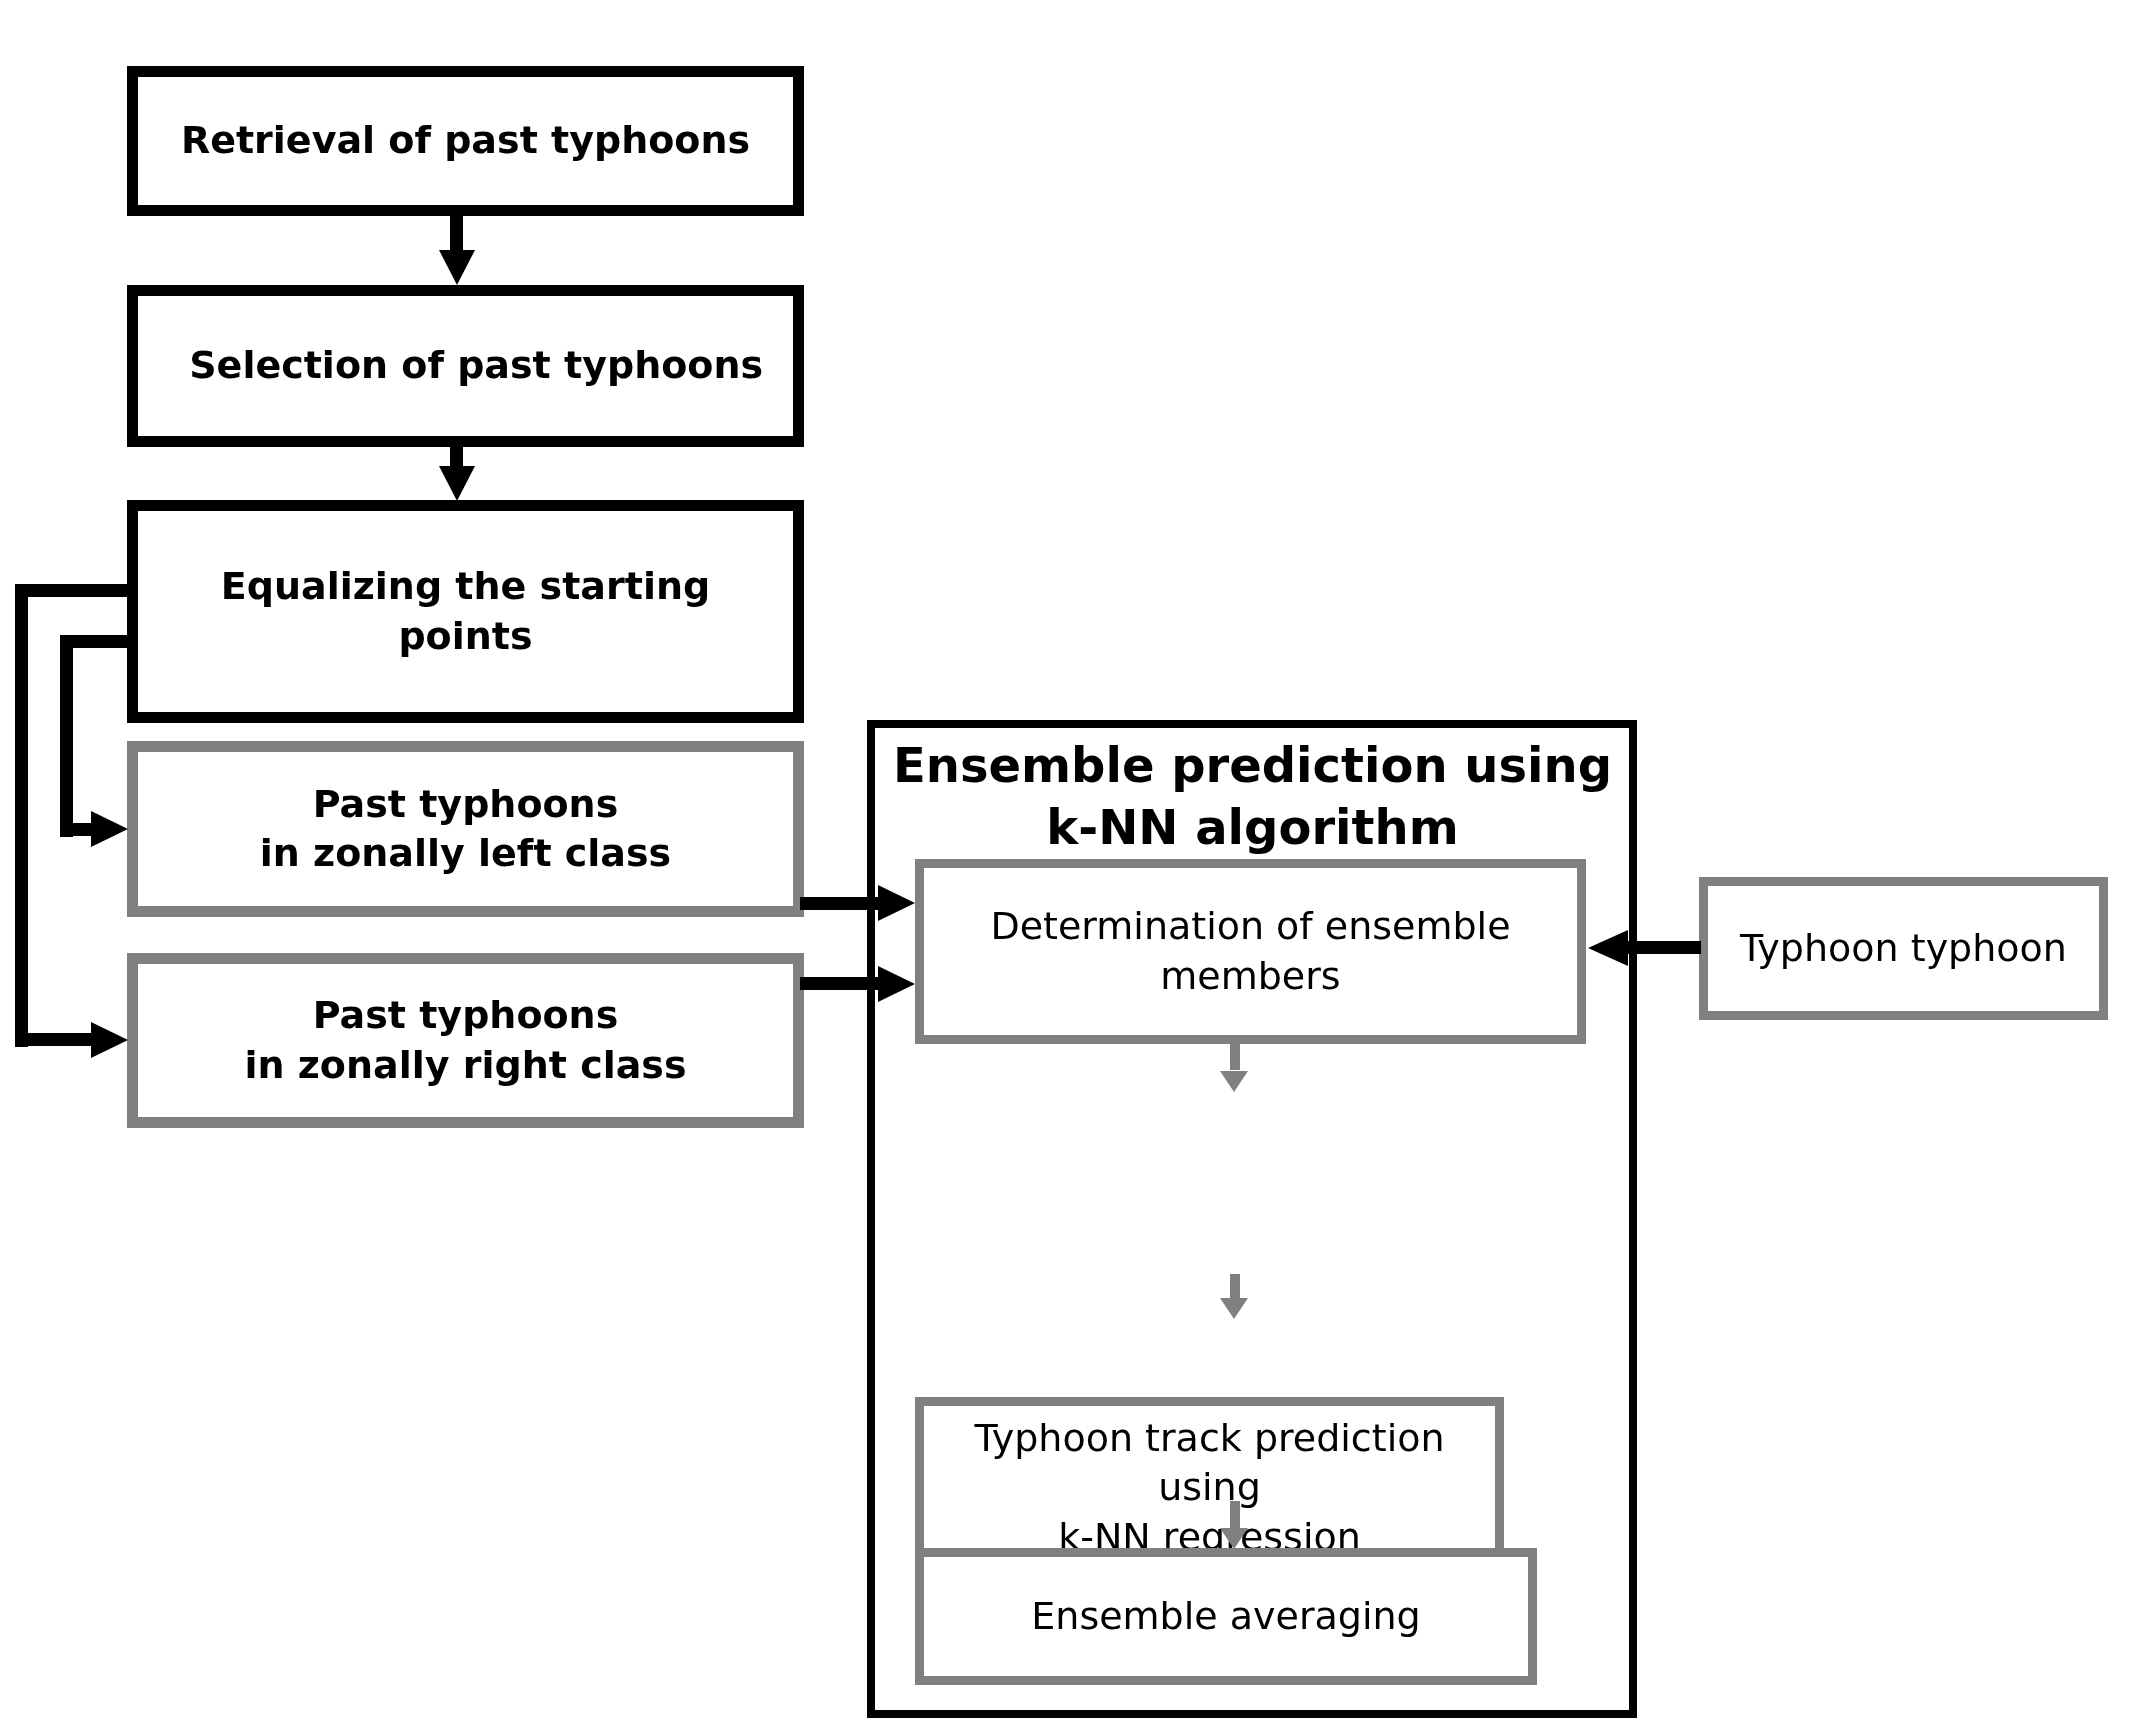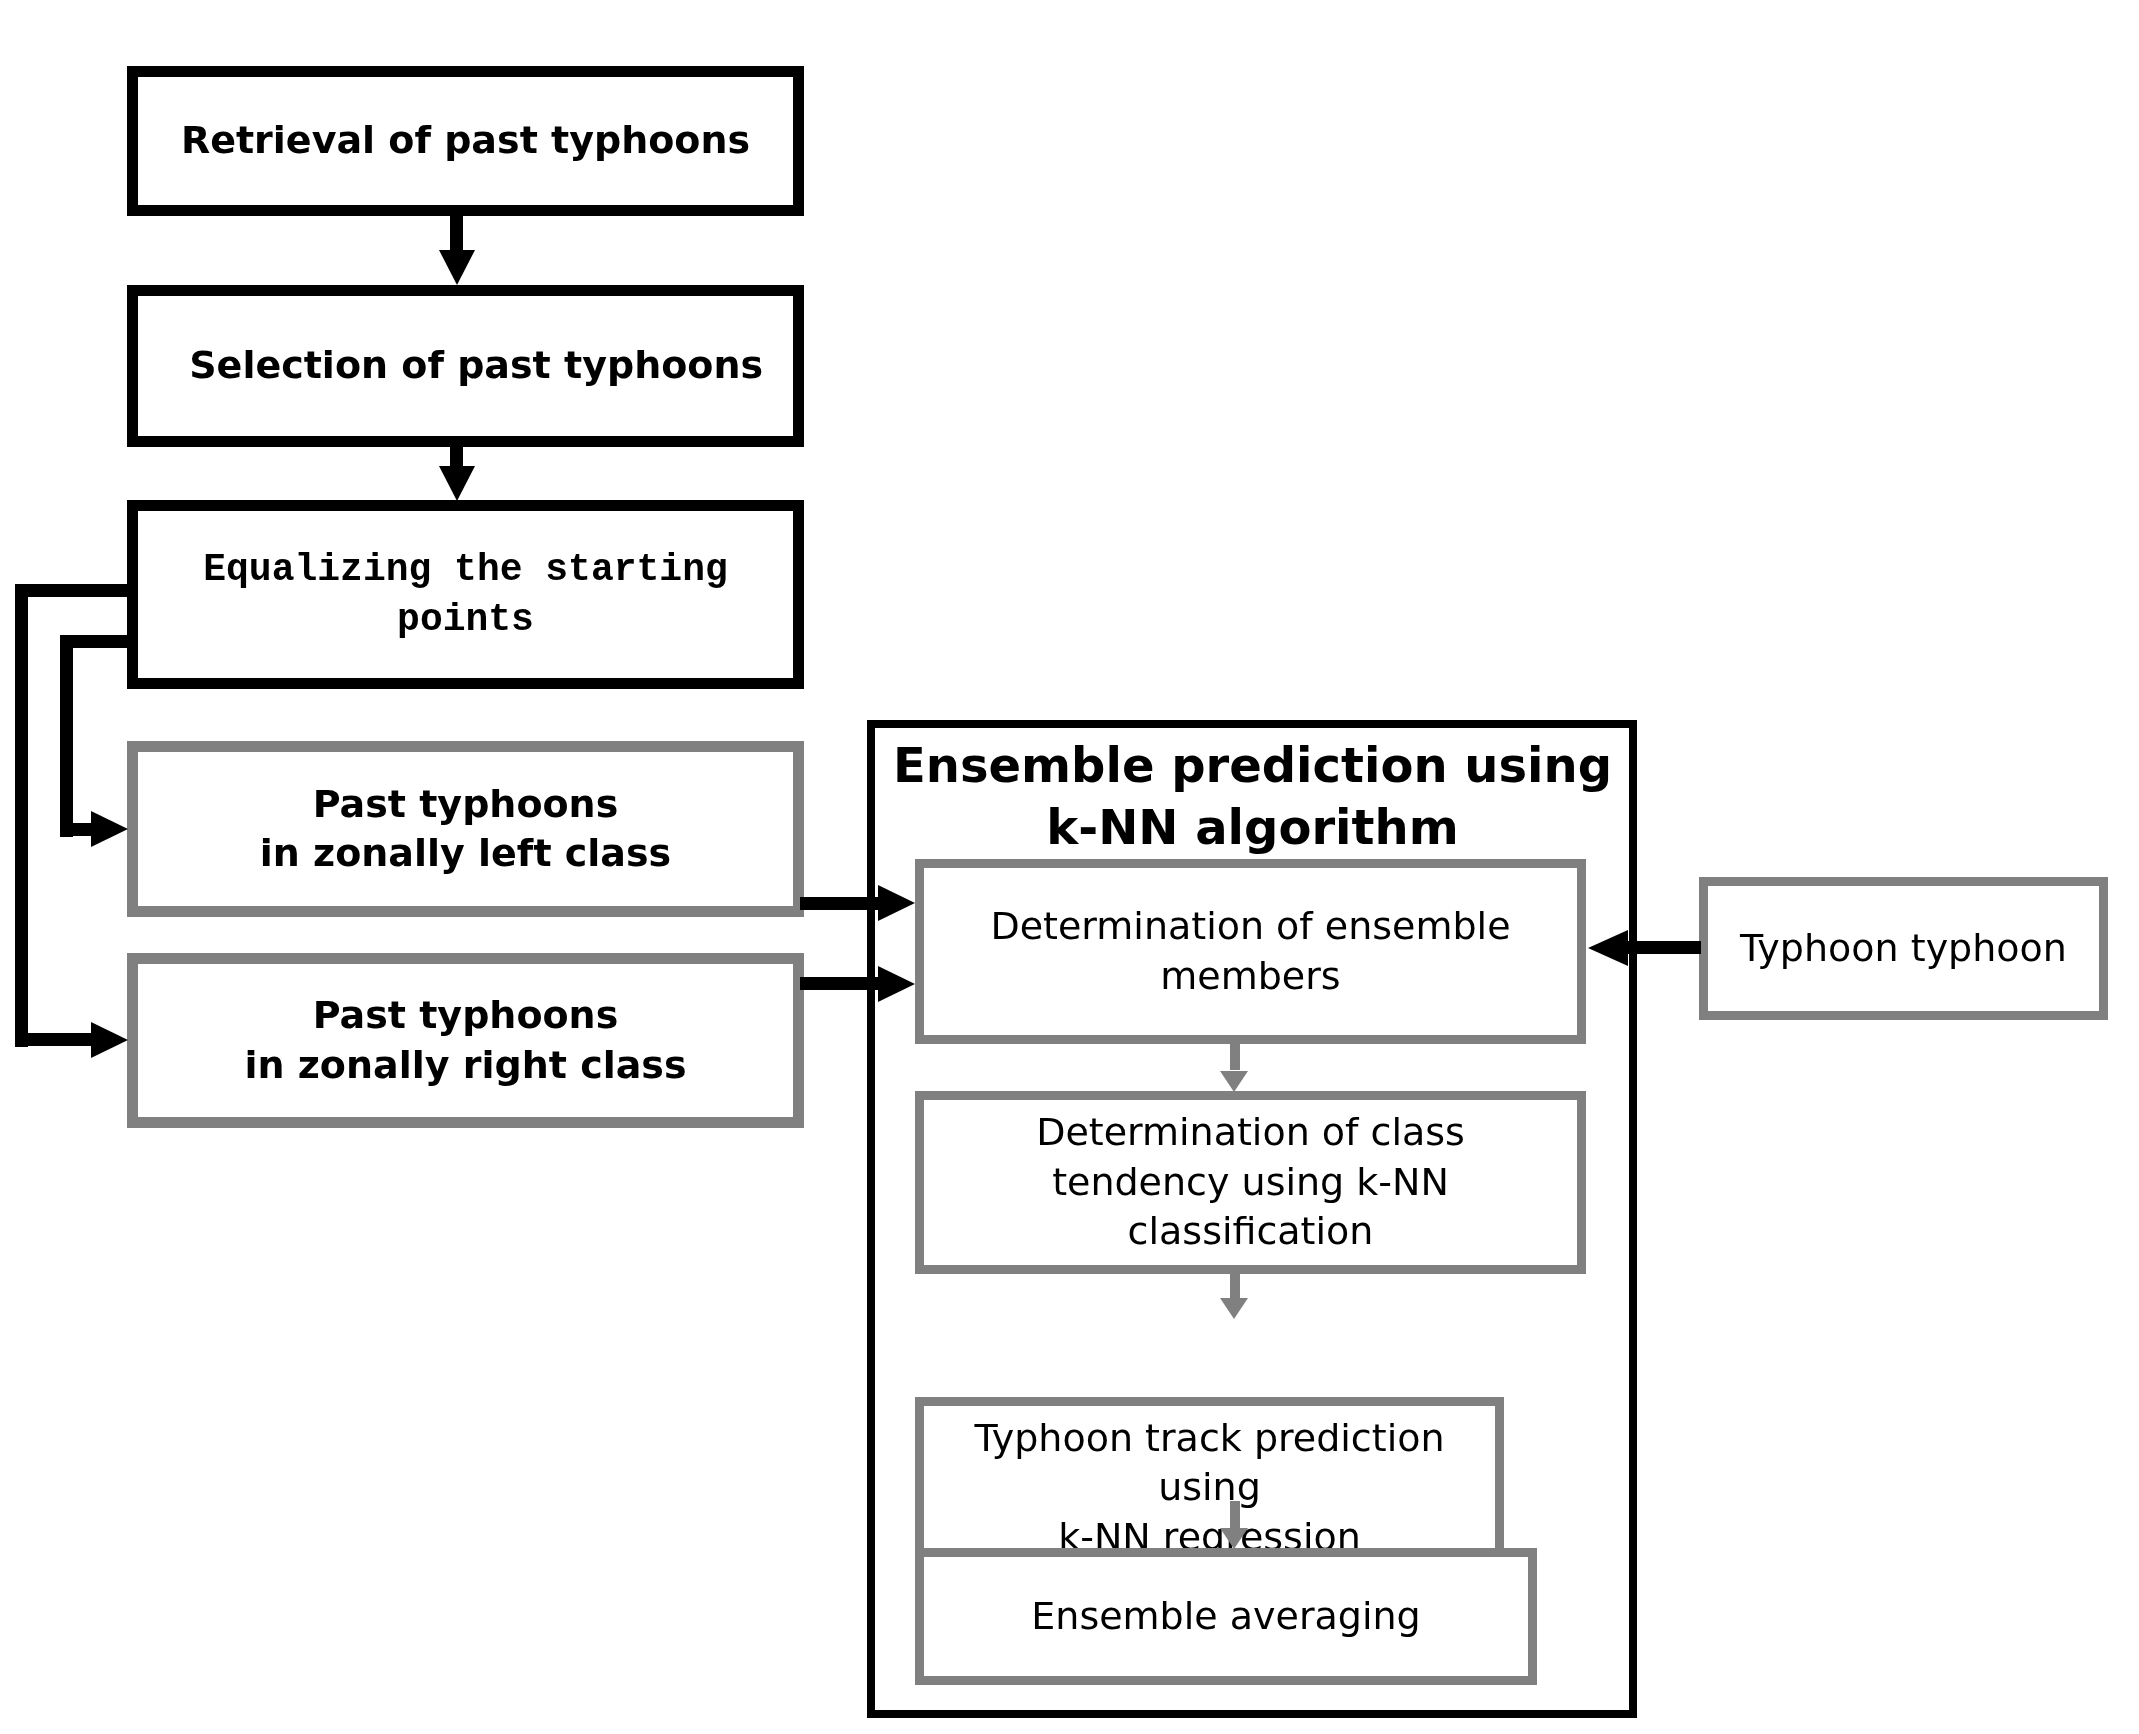--- a/index.html
+++ b/index.html
@@ -53,21 +53,21 @@
   
   .hd-down-k  { border-left: 18px solid transparent; border-right: 18px solid transparent; border-top: 35px solid #000000; }
   .hd-right-k { border-top: 18px solid transparent; border-bottom: 18px solid transparent; border-left: 37px solid #000000; }
   .hd-left-k  { border-top: 18px solid transparent; border-bottom: 18px solid transparent; border-right: 40px solid #000000; }
   
   .hd-down-g  { border-left: 14.4px solid transparent; border-right: 14.4px solid transparent; border-top: 21.5px solid #808080; }
 
   
   #b1 { left: 127px; top: 50px;   width: 677px; height: 150px; }
   #b2 { left: 127px; top: 269px;  width: 677px; height: 162px; padding-left: 37px; }
-  #b3 { left: 127px; top: 484px;  width: 677px; height: 189px; font-family: Liberation Mono, monospace; }
+  #b3 { left: 127px; top: 484px;  width: 677px; height: 223px; }
   #b4 { left: 127px; top: 725px; width: 677px; height: 176px; }
   #b5 { left: 127px; top: 937px; width: 677px; height: 175px; }
 
   
   #ens   { left: 867px; top: 704px; width: 770px; height: 998px; }
   #ens-t { left: 876px; top: 718px; width: 753px; height: 124px; }
   #s1 { left: 915px; top: 843px; width: 671px; height: 185px; }
   #s2 { left: 915px; top: 1075px; width: 671px; height: 183px; }
   #s3 { left: 915px; top: 1381px; width: 589px; height: 182px; }
   #s4 { left: 915px; top: 1532px; width: 622px; height: 137px; }
@@ -150,23 +150,20 @@
     <div class="seg" id="c2-h2"></div>
     <div class="head hd-right-k" id="c2-head"></div>
   </div>
 
   <div class="container-frame" id="ens"></div>
   <div class="ens-title" id="ens-t">Ensemble prediction using
 k-NN algorithm</div>
 
   <div class="box box-gray-thin" id="s1">Determination of ensemble
 members</div>
-  <div class="box box-gray-thin" id="s2">Determination of class
-tendency using k-NN
-classification</div>
   <div class="box box-gray-thin" id="s3">Typhoon track prediction using
 k-NN regression</div>
   <div class="box box-gray-thin" id="s4">Ensemble averaging</div>
 
   <div class="arrow-group">
     <div class="seg" id="a3-shaft"></div>
     <div class="head hd-right-k" id="a3-head"></div>
   </div>
   <div class="arrow-group">
     <div class="seg" id="a4-shaft"></div>

